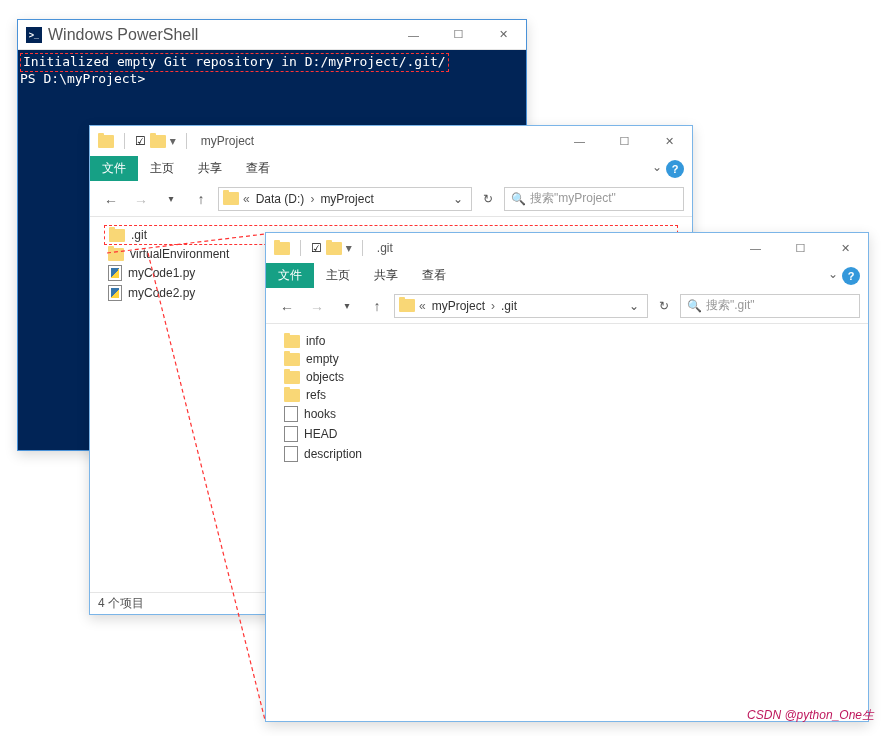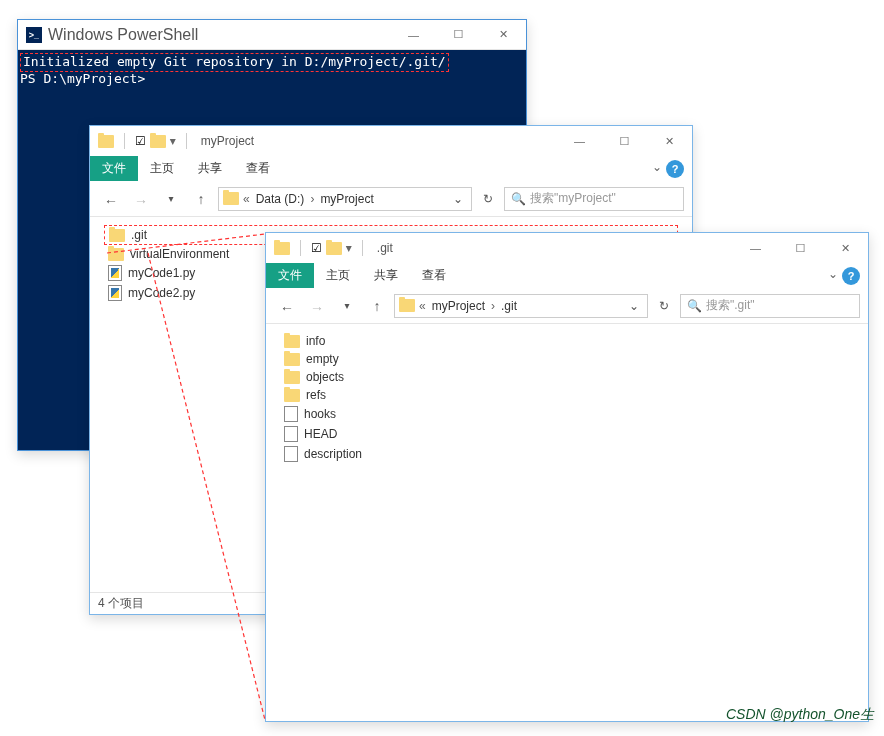--- a/index.html
+++ b/index.html
@@ -65,21 +65,21 @@
     .file-item.highlight { border: 1.5px dashed #ff3333; }
     .folder-ico { width: 16px; height: 13px; background: #f9d776; border-radius: 1px; position: relative; display: inline-block; }
     .folder-ico::before { content: ""; position: absolute; top: -2px; left: 0; width: 6px; height: 3px; background: #f9d776; border-radius: 1px 1px 0 0; }
     .file-ico { width: 14px; height: 16px; background: #fff; border: 1px solid #888; display: inline-block; position: relative; }
     .file-ico.py::after { content: ""; position: absolute; inset: 2px; background: linear-gradient(135deg, #3776ab 50%, #ffd43b 50%); }
     .exp-status { height: 22px; border-top: 1px solid #e5e5e5; display: flex; align-items: center; padding: 0 8px; color: #555; }
     .exp-status-right { margin-left: auto; display: flex; gap: 4px; }
     .view-btn { width: 20px; height: 16px; border: 1px solid #888; cursor: pointer; }
     .watermark {
       position: absolute; right: 10px; bottom: 12px;
-      color: #14532d; font-size: 14px; font-style: italic;
+      color: #be185d; font-size: 12px; font-style: italic;
     }
     svg { display: block; }
   </style>
 </head>
 <body>
 
 <div class="window ps-window">
   <div class="ps-titlebar">
     <div class="ps-icon">&gt;_</div>
     <div class="ps-title">Windows PowerShell</div>

